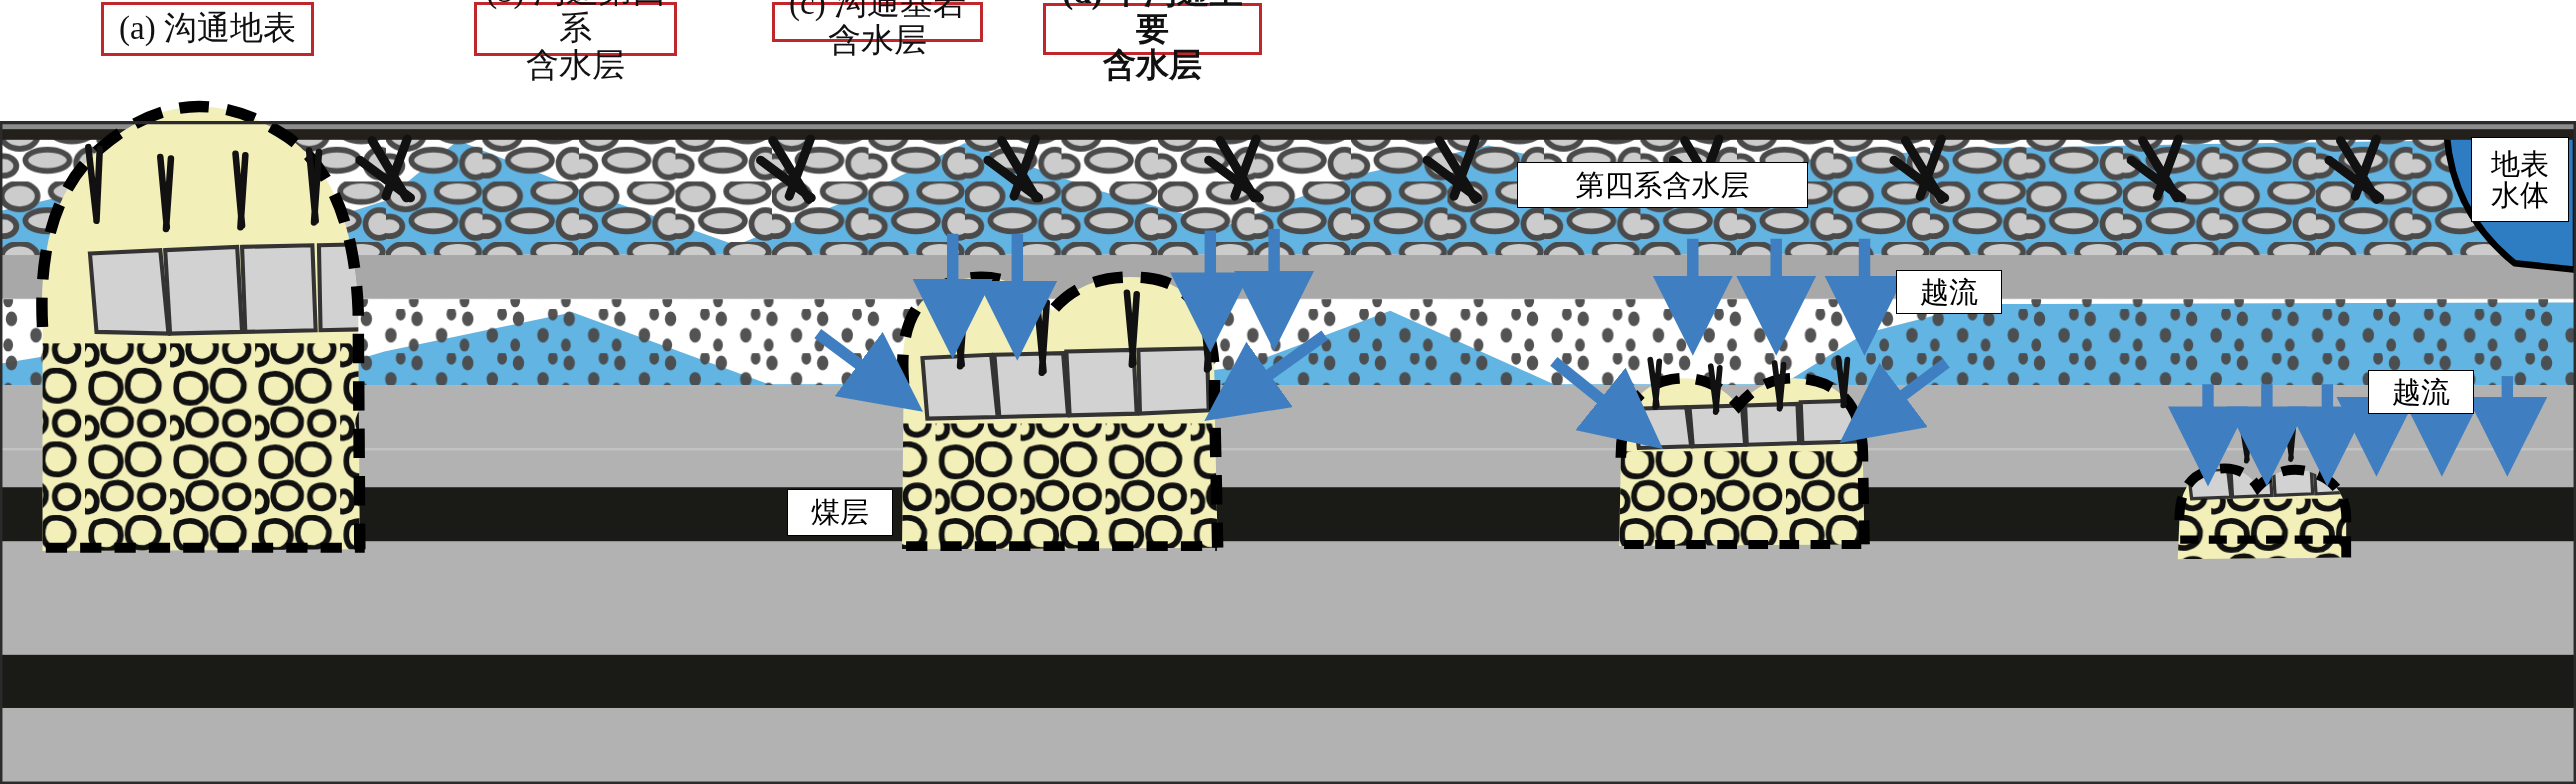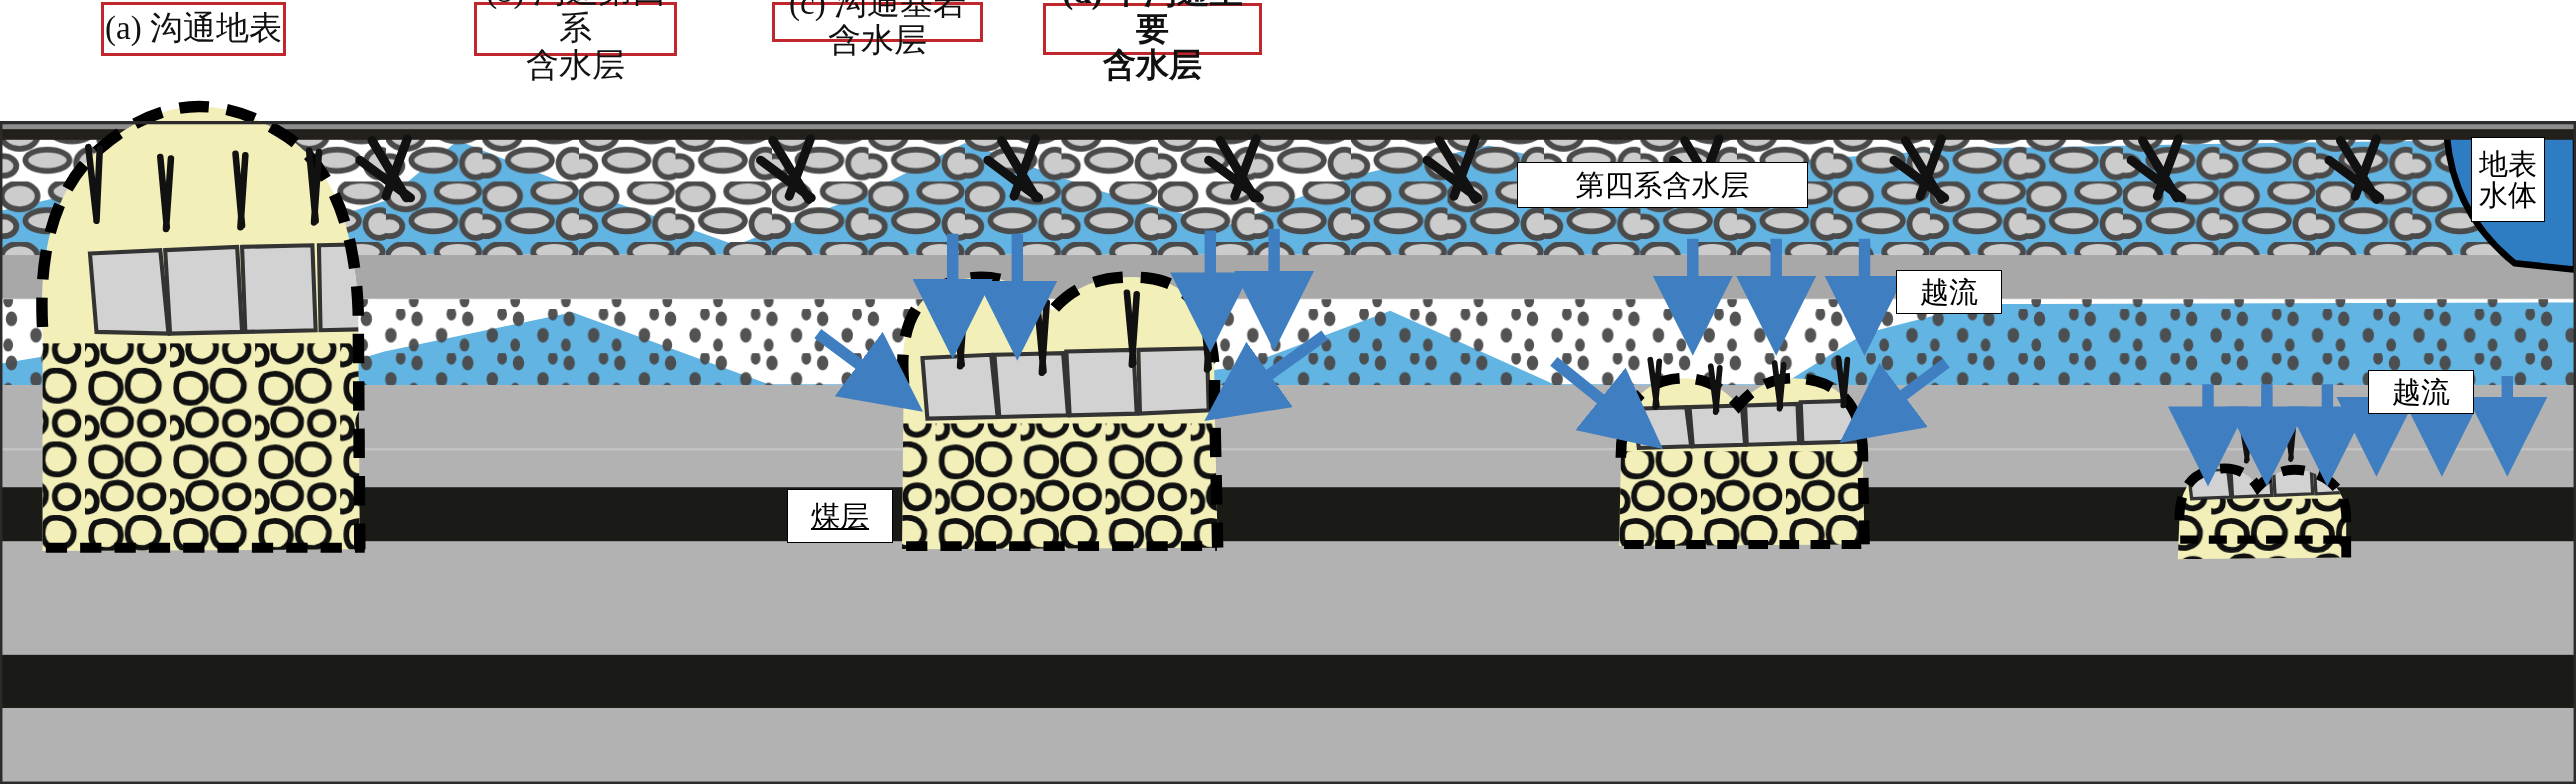--- a/index.html
+++ b/index.html
@@ -248,33 +248,33 @@
       <line x1="2846" y1="470" x2="2846" y2="542"></line>
 
       <line x1="2906" y1="460" x2="2906" y2="530"></line>
       <line x1="2986" y1="460" x2="2986" y2="530"></line>
       <line x1="3066" y1="460" x2="3066" y2="530"></line>
     </g>
 
     <rect x="1" y="150" width="3148" height="808" fill="none" stroke="#2b2b2b" stroke-width="4"></rect>
   </svg>
 
-  <div class="caption" style="left:101px;top:1.6px;width:185px;height:54px;">(a) 沟通地表</div>
+  <div class="caption" style="left:101px;top:1.6px;width:213px;height:54px;">(a) 沟通地表</div>
   <div class="caption" style="left:474px;top:1.6px;width:203px;height:54px;">(b) 沟通第四系
 含水层</div>
   <div class="caption" style="left:772px;top:1.6px;width:211px;height:40px;">(c) 沟通基岩
 含水层</div>
   <div class="caption" style="left:1043px;top:3px;width:219px;height:52px;font-weight:bold;">(d) 不沟通主要
 含水层</div>
 
   <div class="tag" style="left:1488px;top:162px;width:291px;height:46px;margin-left:29px;">第四系含水层</div>
 
-  <div class="tag" style="left:2471px;top:137px;width:74px;height:85px;">地表
+  <div class="tag" style="left:2471px;top:137px;width:98px;height:85px;">地表
 水体</div>
 
   <div class="tag" style="left:1896px;top:270px;width:106px;height:44px;">越流</div>
 
   <div class="tag" style="left:2368px;top:370px;width:106px;height:44px;">越流</div>
 
-  <div class="tag" style="left:787px;top:489px;width:106px;height:54px;text-decoration:underline;">煤层</div>
+  <div class="tag" style="left:787px;top:489px;width:106px;height:47px;">煤层</div>
 
 </div>
 
 
 </body></html>

